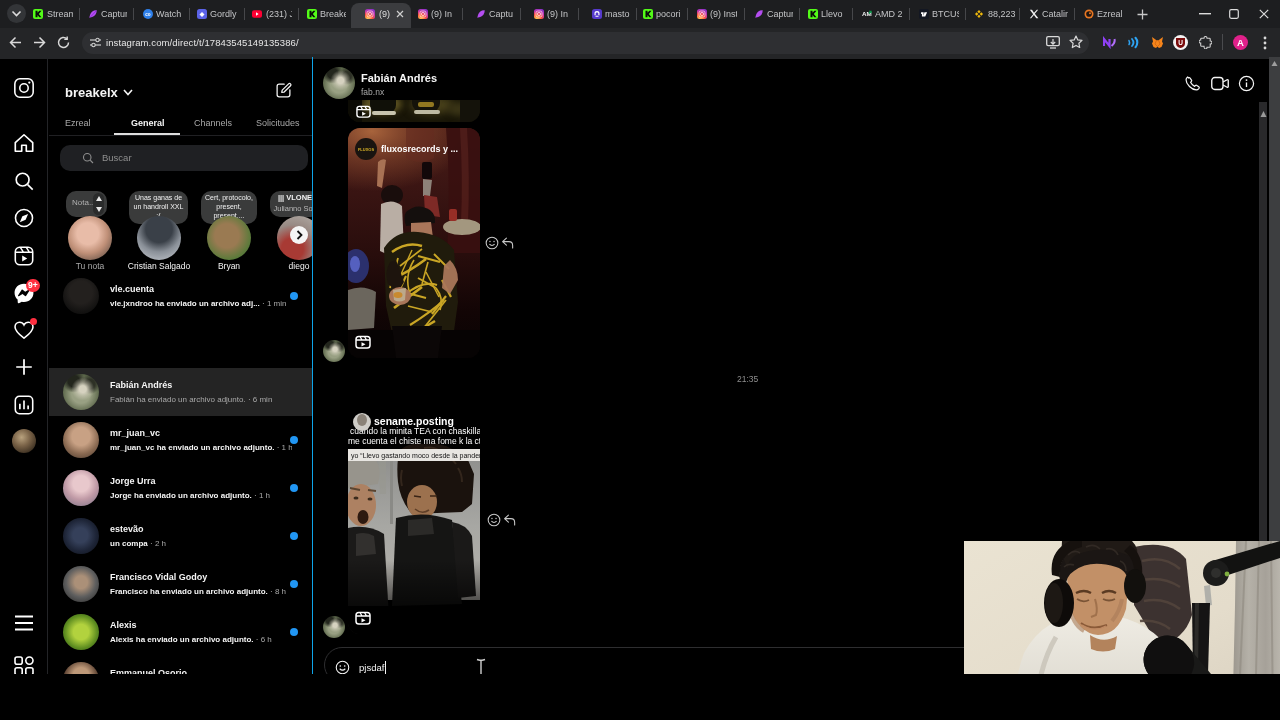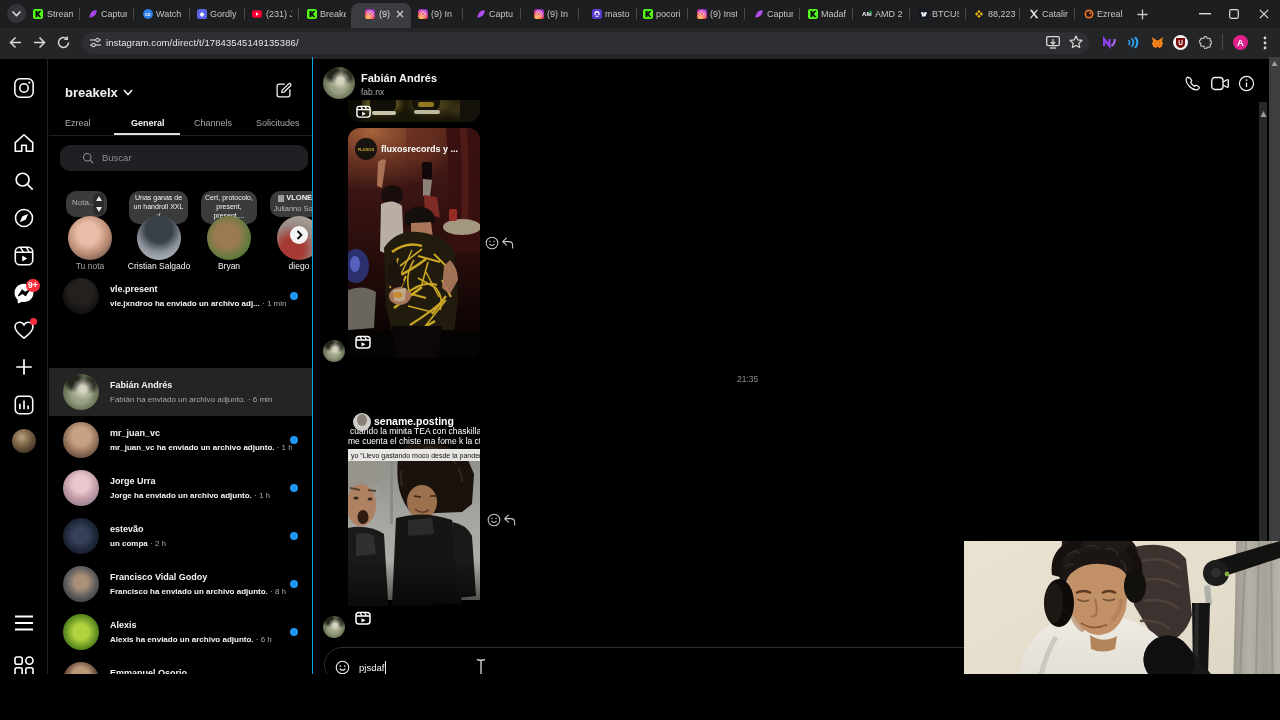--- a/index.html
+++ b/index.html
@@ -137,21 +137,21 @@
     <div class="tabsep" style="left:744px"></div>
     <svg class="fav" style="left:754px" viewBox="0 0 12 12">
         <path d="M10.5 1.5 C7 1 3.5 3.5 2.5 7 L1.5 10.5 L5 9.5 C8.5 8.5 10.5 5.5 10.5 1.5Z" fill="#b44df0"></path>
       </svg>
     <div class="tabtxt" style="left:767px;width:26px;">Captur</div>
     <div class="tabsep" style="left:799px"></div>
     <svg class="fav" style="left:808px" viewBox="0 0 12 12">
         <rect width="12" height="12" rx="2.5" fill="#53fc18"></rect>
         <path d="M3 2h2.4v2.6L7.6 2h2.6L7 5.9l3.2 4.1H7.6L5.4 7.3V10H3z" fill="#0b0e0a"></path>
       </svg>
-    <div class="tabtxt" style="left:821px;width:25px;">Madaf</div>
+    <div class="tabtxt" style="left:821px;width:25px;">Llevo</div>
     <div class="tabsep" style="left:852px"></div>
     <svg class="fav" style="left:862px" viewBox="0 0 12 12">
         <text x="0" y="8.5" font-size="7.5" fill="#f0f0f0" font-weight="bold" font-family="Liberation Sans">AM</text>
         <path d="M8.2 2.2 h3.4 v3.4 l-1.1 -1.1 -1.6 1.6 -1.2 -1.2 1.6 -1.6Z" fill="#0a9b4b"></path>
       </svg>
     <div class="tabtxt" style="left:875px;width:27px;">AMD 2</div>
     <div class="tabsep" style="left:909px"></div>
     <svg class="fav" style="left:919px" viewBox="0 0 12 12">
         <rect width="12" height="12" rx="2.5" fill="#131722"></rect>
         <path d="M2.5 4 h3 v5 h-2 v-3 h-1Z M6.5 4 h3.2 L7.5 9 h-2.2Z" fill="#fff"></path>
@@ -365,21 +365,21 @@
       <svg class="abs" style="left:247px;top:173px;" width="7" height="10" viewBox="0 0 7 10">
           <path d="M1.5 1 L5.5 5 L1.5 9" stroke="#111" stroke-width="1.8" fill="none"></path>
         </svg>
       <div class="nlabel" style="left:21px;width:40px;color:#a8a8a8;">Tu nota</div>
       <div class="nlabel" style="left:70px;width:80px;">Cristian Salgado</div>
       <div class="nlabel" style="left:160px;width:40px;">Bryan</div>
       <div class="nlabel" style="left:230px;width:40px;">diego</div>
 
       <div class="row" style="top:215px;">
         <div class="rav" style="background:radial-gradient(circle at 50% 40%, #23201e 0 40%, #131211 70%, #0a0a0a 100%);"></div>
-        <div class="rname">vle.present</div>
+        <div class="rname">vle.cuenta</div>
         <div class="rprev">vle.jxndroo ha enviado un archivo adj...&nbsp;<span class="rtime">· 1 min</span></div>
         <div class="bdot"></div>
       </div>
       <div class="row" style="top:311px;background:#242424;">
         <div class="rav" style="background:radial-gradient(circle at 55% 42%, #d6d2c0 0 12%, rgba(214,210,192,0.5) 24%, rgba(0,0,0,0) 40%), radial-gradient(circle at 30% 20%, #23261d 0 15%, rgba(0,0,0,0) 30%), radial-gradient(circle at 75% 28%, #2e3126 0 13%, rgba(0,0,0,0) 27%), radial-gradient(circle at 50% 55%, #99a083 0 35%, #5a6549 70%, #333a2a 100%);"></div>
         <div class="rname">Fabián Andrés</div>
         <div class="rprev read">Fabián ha enviado un archivo adjunto. · 6 min</div>
       </div>
       <div class="row" style="top:359px;">
         <div class="rav" style="background:radial-gradient(circle at 50% 40%, #c8a184 0 32%, #8a6a52 62%, #42342a 100%);"></div>

